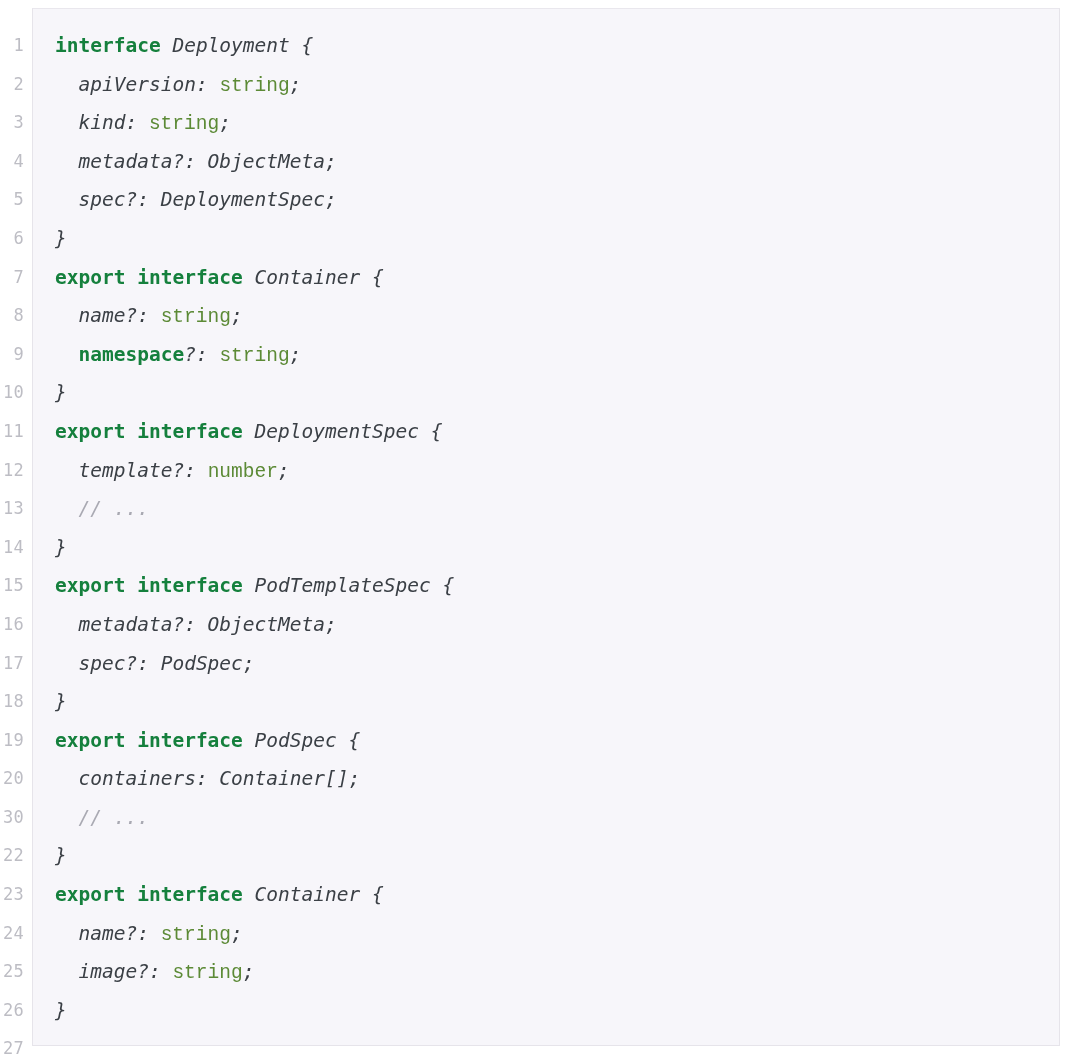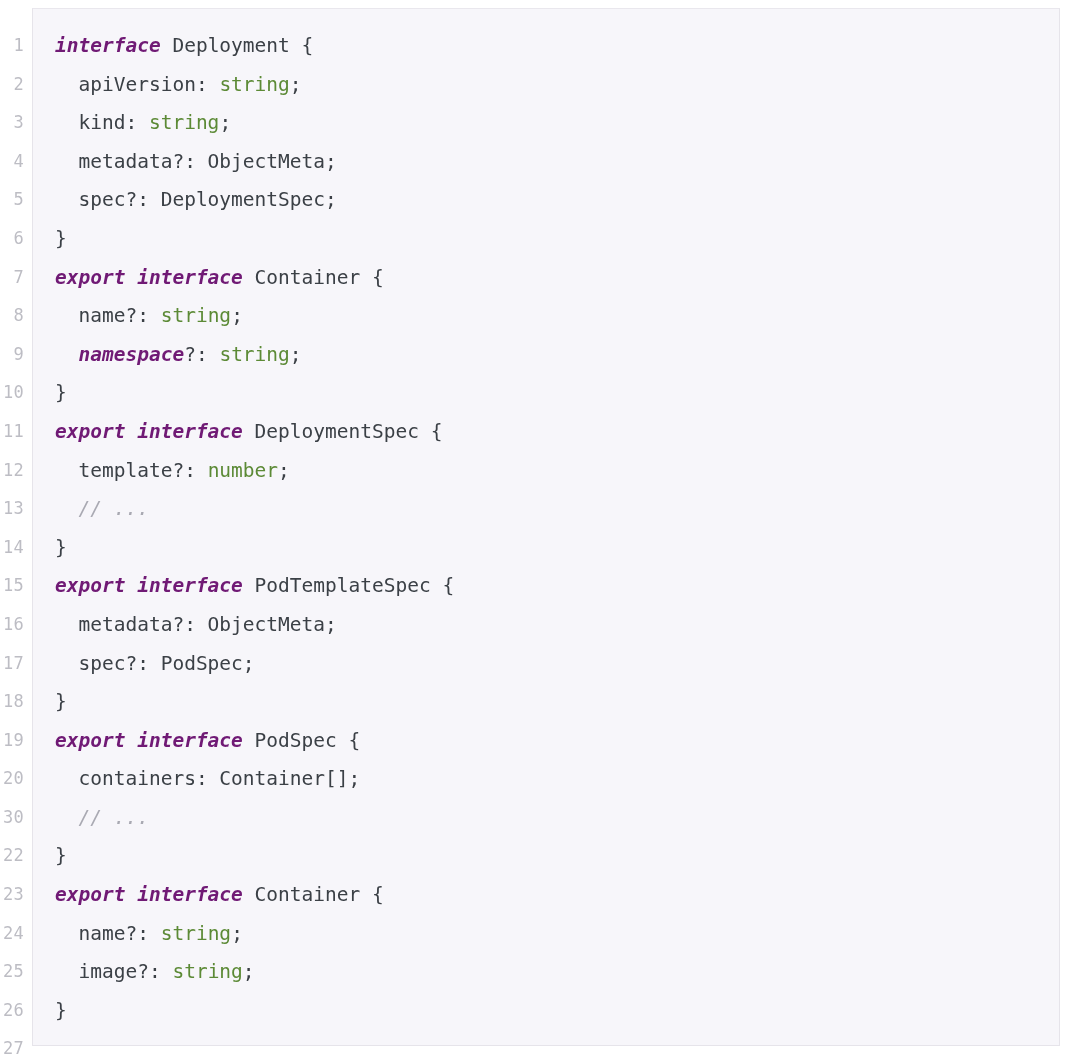--- a/index.html
+++ b/index.html
@@ -69,23 +69,23 @@
     display: block;
     height: 38.6px;
     line-height: 38.6px;
     font-size: 19.5px;
     color: #3b4046;
     white-space: pre;
     letter-spacing: 0px;
   }
 
   
-  .kw   { color: #701a75; font-weight: 700; font-style: italic; }   
-  .typ  { color: #5c8a36; }                      
-  .id   { color: #3b4046; }                      
+  .kw   { color: #15803d; font-weight: 700; }   
+  .typ  { color: #5c8a36; font-family: Liberation Mono, monospace; }                      
+  .id   { color: #3b4046; font-style: italic; }                      
   .cmt  { color: #a9a9b2; font-style: italic; }  
 </style>
 </head>
 <body>
 
 <div id="code-block">
   <div class="code-scroll">
 
     <div class="gutter">
         <span class="ln">1</span>

